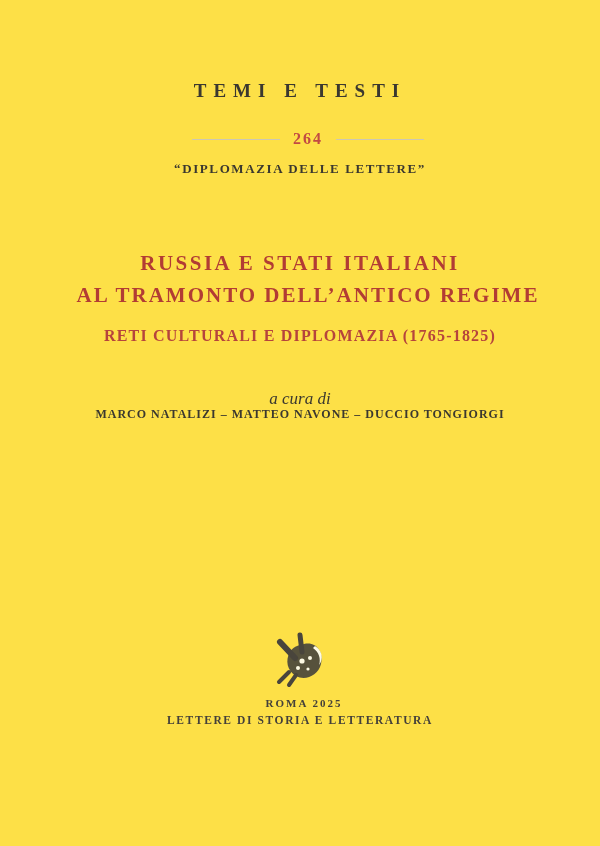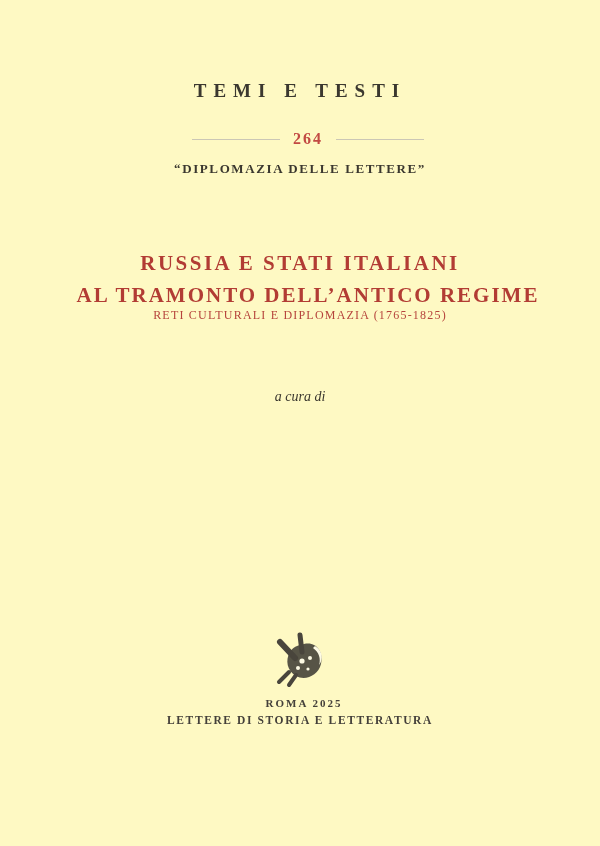--- a/index.html
+++ b/index.html
@@ -5,21 +5,21 @@
   html, body { margin: 0; padding: 0; }
   body {
     width: 600px; height: 846px;
     background: #FDFAE4;
     font-family: "Liberation Serif", "DejaVu Serif", serif;
     overflow: hidden;
   }
   .cover {
     position: relative;
     width: 600px; height: 846px;
-    background: #fef9c3;
+    background: #fde047;
   }
   .centered {
     position: absolute; left: 0; right: 0;
     text-align: center;
     white-space: nowrap;
   }
   .series-name {
     top: 80px;
     font-size: 19px; font-weight: 700;
     letter-spacing: 7px;
@@ -54,28 +54,28 @@
     color: #B23C34;
   }
   .title-line2 {
     top: 283px;
     font-size: 21px; font-weight: 700;
     letter-spacing: 2px;
     color: #B23C34;
     padding-left: 16px;
   }
   .subtitle {
-    top: 308px;
-    font-size: 12px; font-weight: 400;
+    top: 327px;
+    font-size: 16px; font-weight: 700;
     letter-spacing: 1.2px;
     color: #B6443C;
   }
   .cura {
     top: 389px;
-    font-size: 14px; font-style: italic;
+    font-size: 17px; font-style: italic;
     color: #3B382F;
   }
   .names {
     top: 407px;
     font-size: 12px; font-weight: 700;
     letter-spacing: 1px;
     color: #3B382F;
   }
   .logo-wrap {
     position: absolute;
@@ -113,20 +113,21 @@
   <div class="centered subseries">“DIPLOMAZIA DELLE LETTERE”</div>
 
   <div class="centered title-line1">RUSSIA E STATI ITALIANI</div>
 
   <div class="centered title-line2">AL TRAMONTO DELL’ANTICO REGIME</div>
 
   <div class="centered subtitle">RETI CULTURALI E DIPLOMAZIA (1765-1825)</div>
 
   <div class="centered cura">a cura di</div>
 
+  <div class="centered names">MARCO NATALIZI – MATTEO NAVONE – DUCCIO TONGIORGI</div>
 
   <div class="logo-wrap">
     <svg viewBox="0 0 64 58" width="64" height="58" aria-hidden="true">
       <g>
         <path d="M36 13 C48 10 56 21 53 33 C50 45 37 50 28 45 C19 40 17 29 22 21 C25 16 30 14 36 13 Z" fill="#49453C" opacity="0.92"></path>
         <path d="M45 17 C51 21 53 28 51 34 C56 28 54 19 47 15 Z" fill="#FDFAE4"></path>
         <path d="M12 11 L27 27" stroke="#49453C" stroke-width="6" stroke-linecap="round" fill="none"></path>
         <path d="M32 4 L34 21" stroke="#49453C" stroke-width="5" stroke-linecap="round" fill="none"></path>
         <path d="M21 41 L11 51" stroke="#49453C" stroke-width="4" stroke-linecap="round" fill="none"></path>
         <path d="M28 44 L21 54" stroke="#49453C" stroke-width="4" stroke-linecap="round" fill="none"></path>

